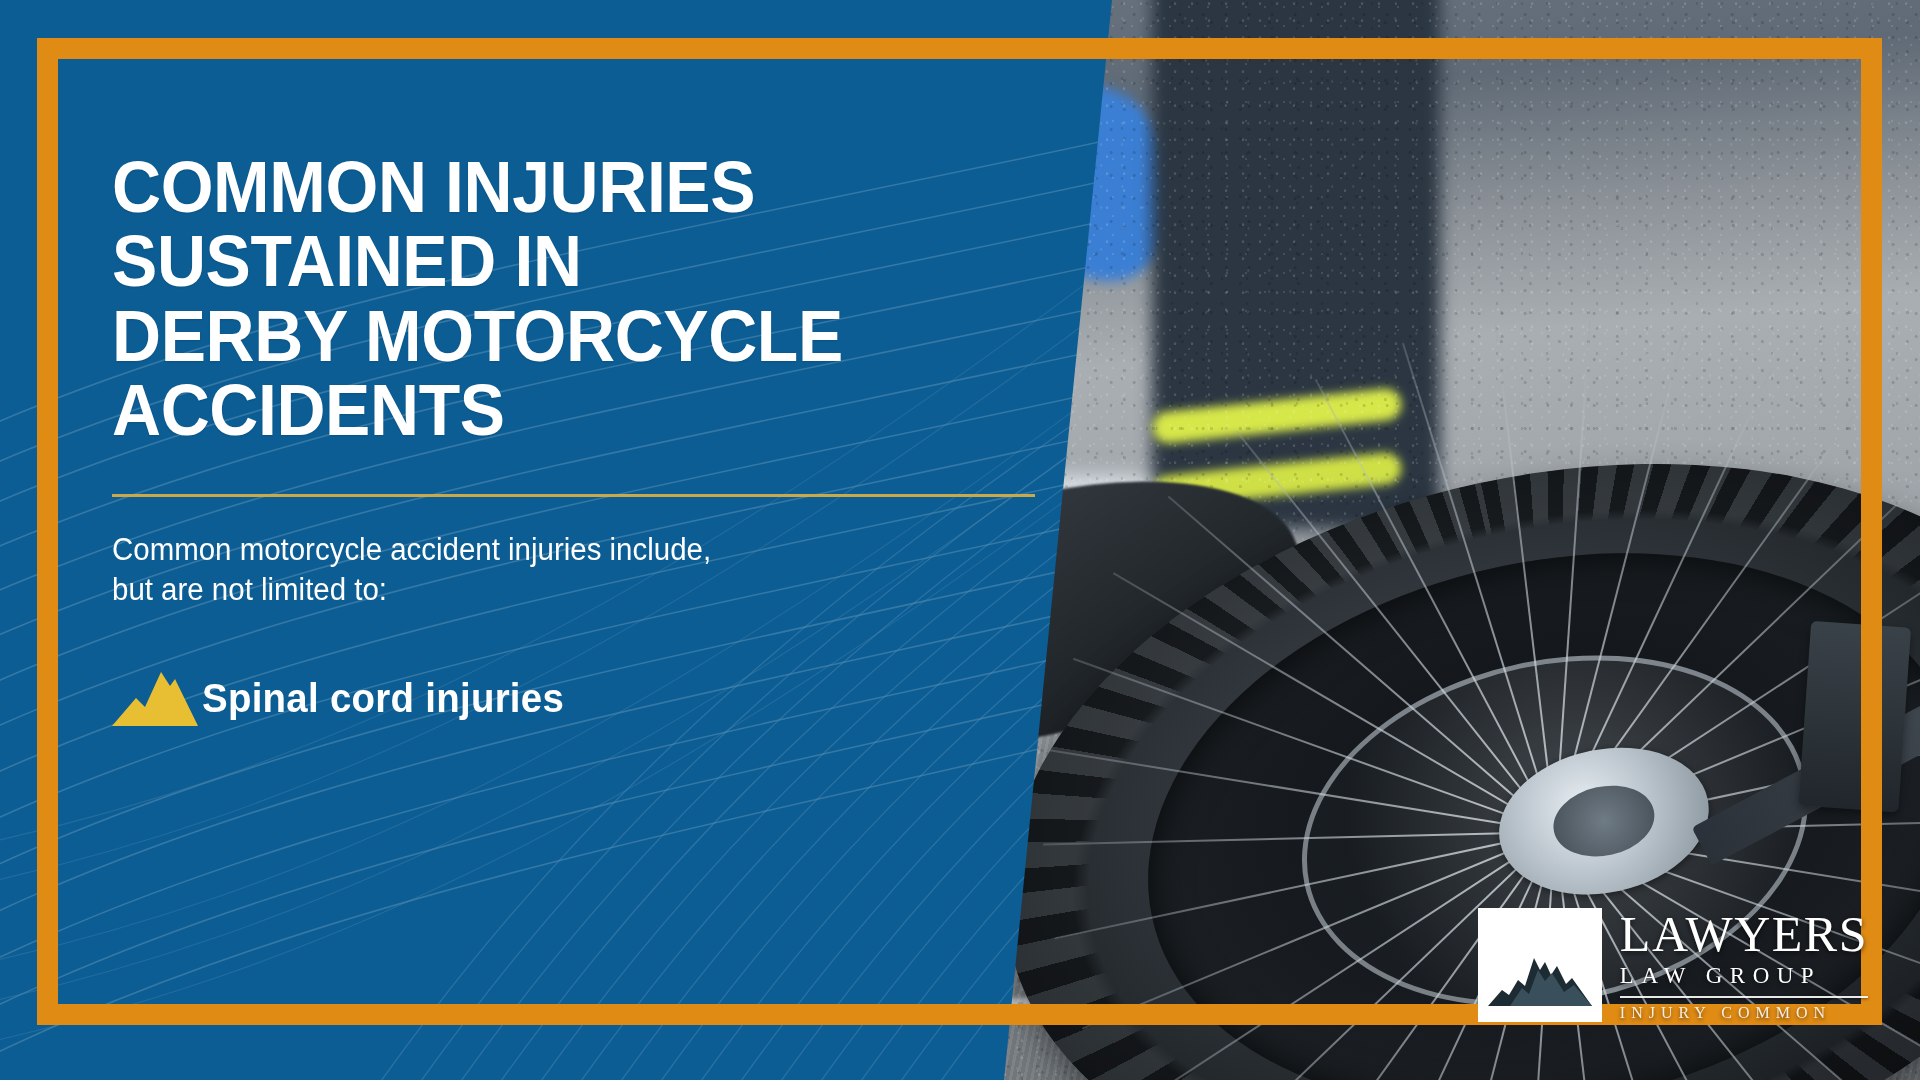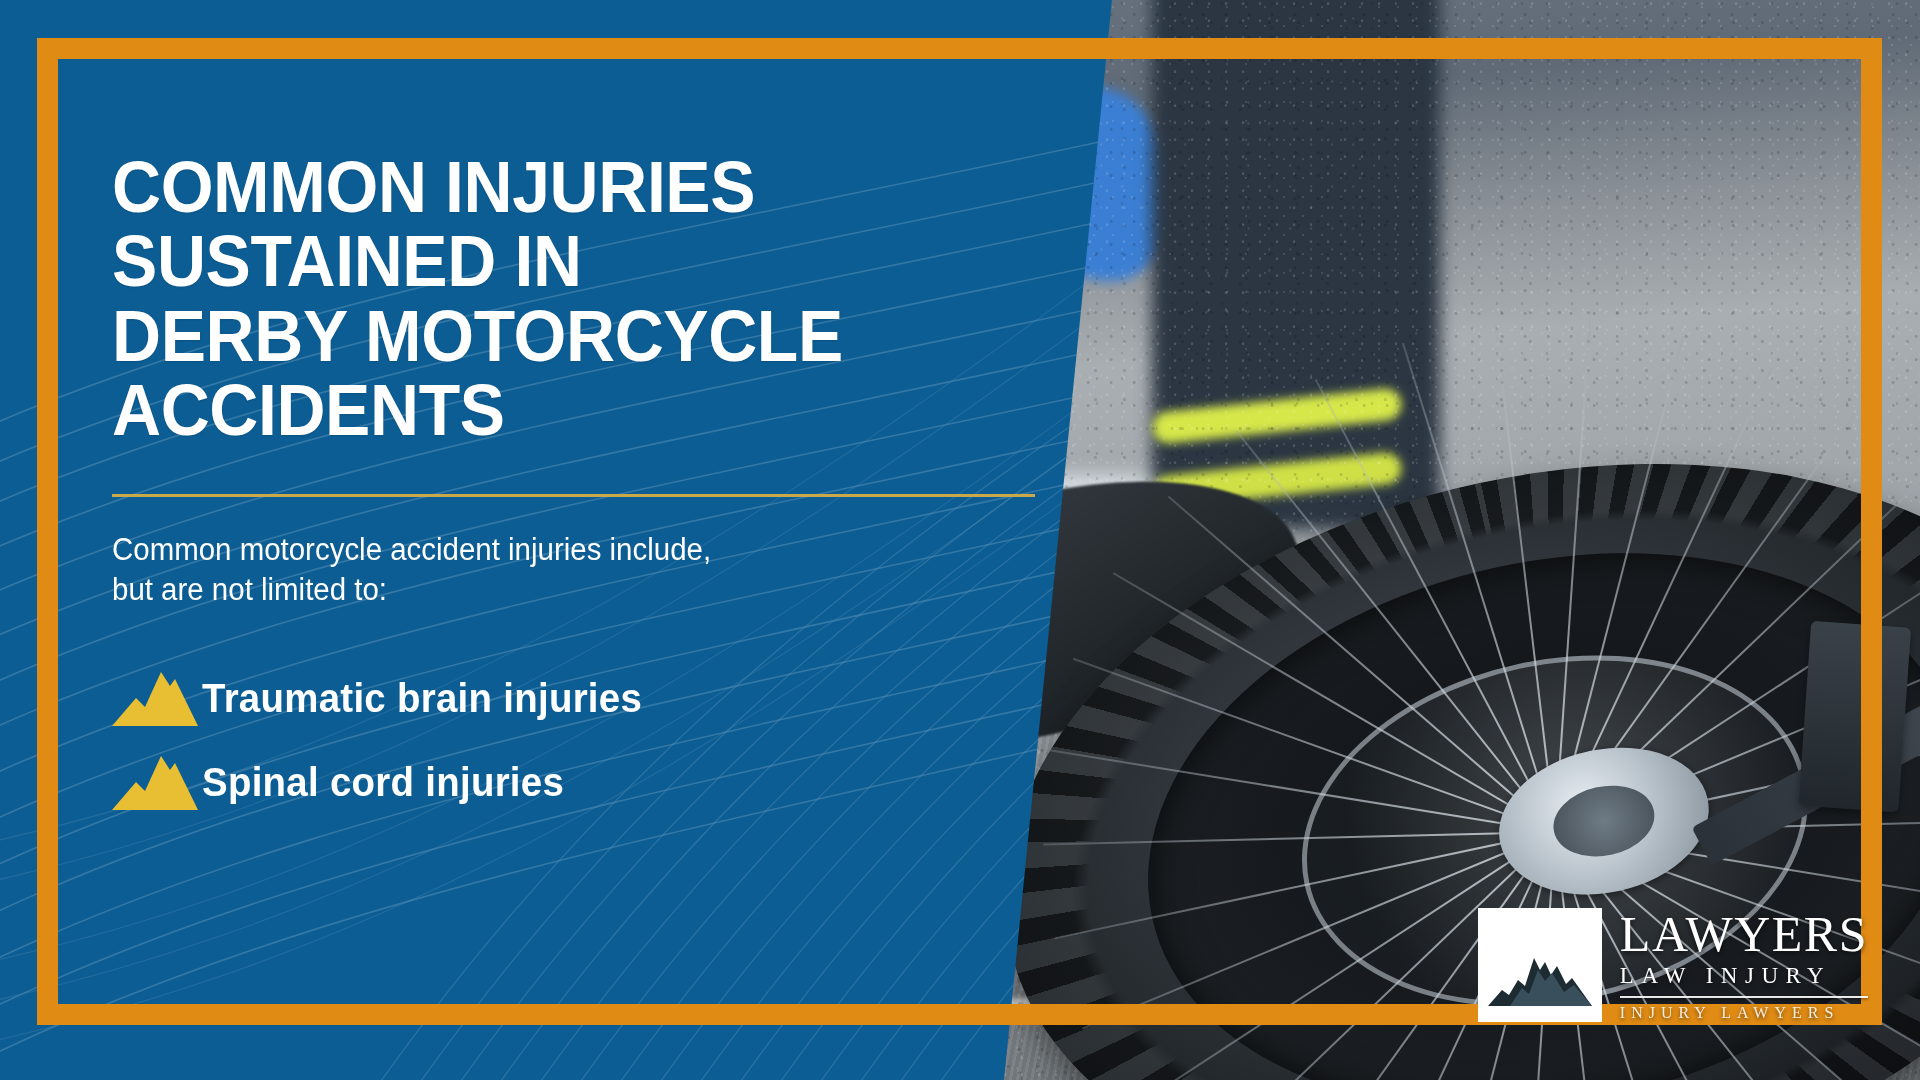--- a/index.html
+++ b/index.html
@@ -377,39 +377,31 @@
   <p id="subtitle">Common motorcycle accident injuries include,
 but are not limited to:</p>
 
   <ul id="bullets" style="list-style:none;">
     <li class="bullet-row">
       <span class="bullet-icon">
         <svg viewBox="0 0 86 56" aria-hidden="true">
           <polygon fill="#e8bf33" points="0,56 24,28 33,37 49,2 58,16 63,9 86,56"></polygon>
         </svg>
       </span>
-      <span class="bullet-label">Traumatic brain injuries</span>
-    </li>
-    <li class="bullet-row">
-      <span class="bullet-icon">
-        <svg viewBox="0 0 86 56" aria-hidden="true">
-          <polygon fill="#e8bf33" points="0,56 24,28 33,37 49,2 58,16 63,9 86,56"></polygon>
-        </svg>
-      </span>
       <span class="bullet-label">Spinal cord injuries</span>
     </li>
   </ul>
 </div>
 
 <div id="logo">
   <div id="logo-mark">
     <svg viewBox="0 0 104 66" aria-hidden="true">
       <polygon fill="#1d2b33" points="0,66 14,50 21,55 30,40 37,46 46,18 52,30 57,22 63,35 69,26 78,44 84,38 104,66"></polygon>
       <polygon fill="#39505c" points="22,66 34,48 41,54 50,30 57,41 64,33 76,52 86,45 104,66"></polygon>
     </svg>
   </div>
   <div id="logo-text">
     <div id="logo-name">LAWYERS</div>
-    <div id="logo-sub">LAW INJURY</div>
+    <div id="logo-sub">LAW GROUP</div>
     <div id="logo-rule"></div>
-    <div id="logo-tag">INJURY LAWYERS</div>
+    <div id="logo-tag">INJURY COMMON</div>
   </div>
 </div>
 
 </body></html>

